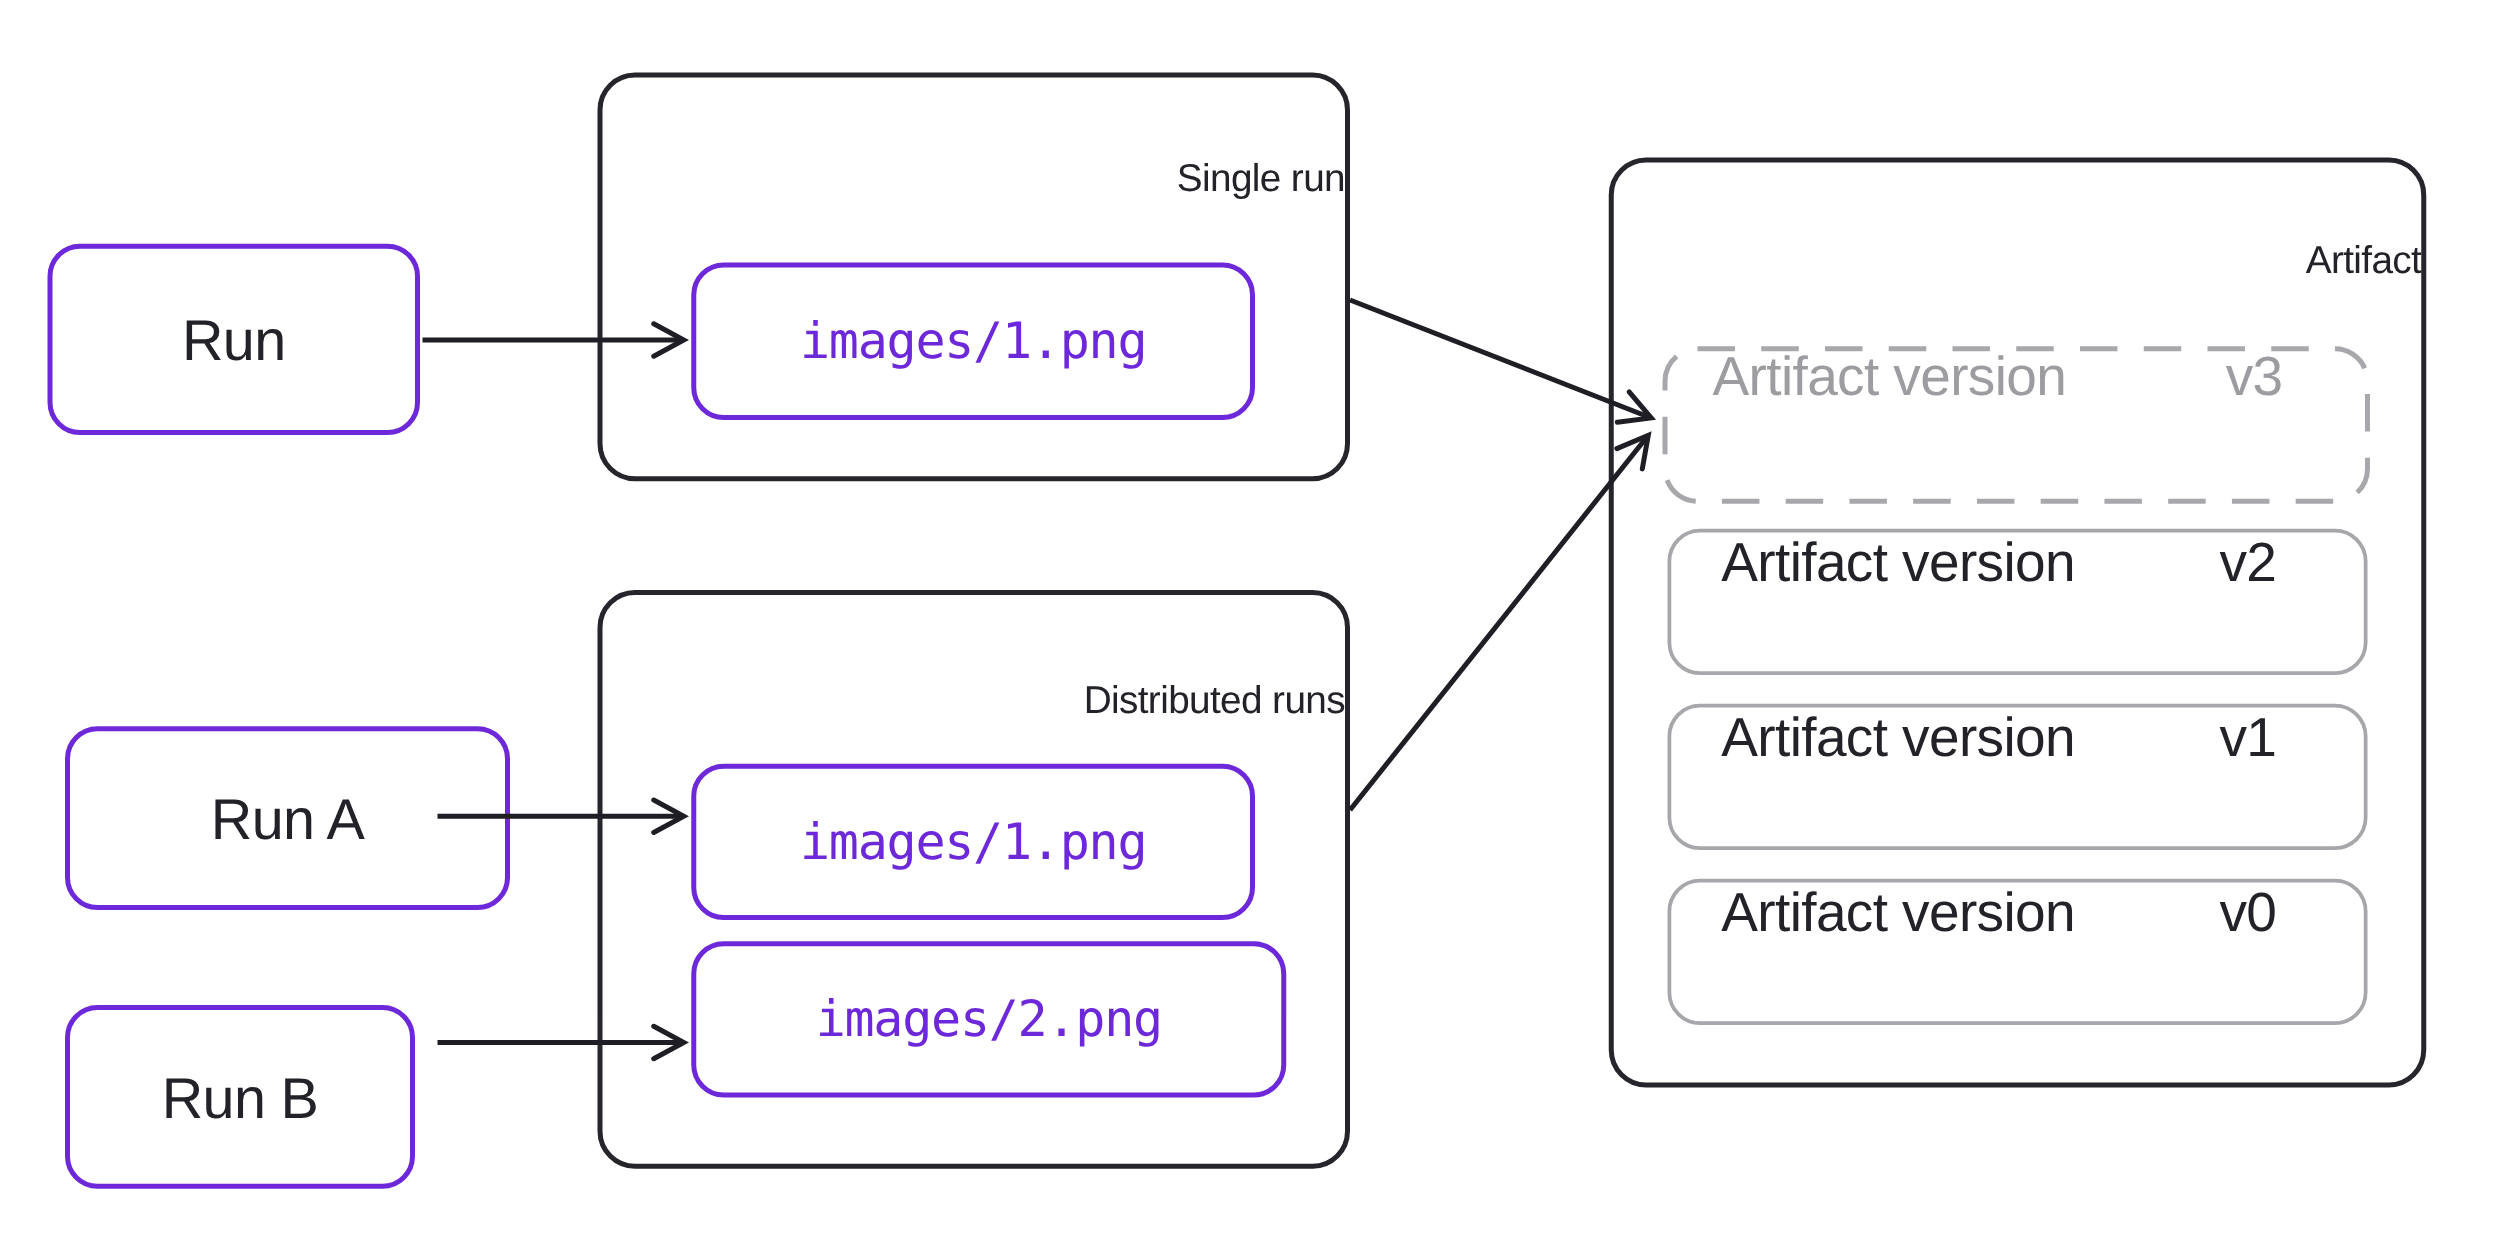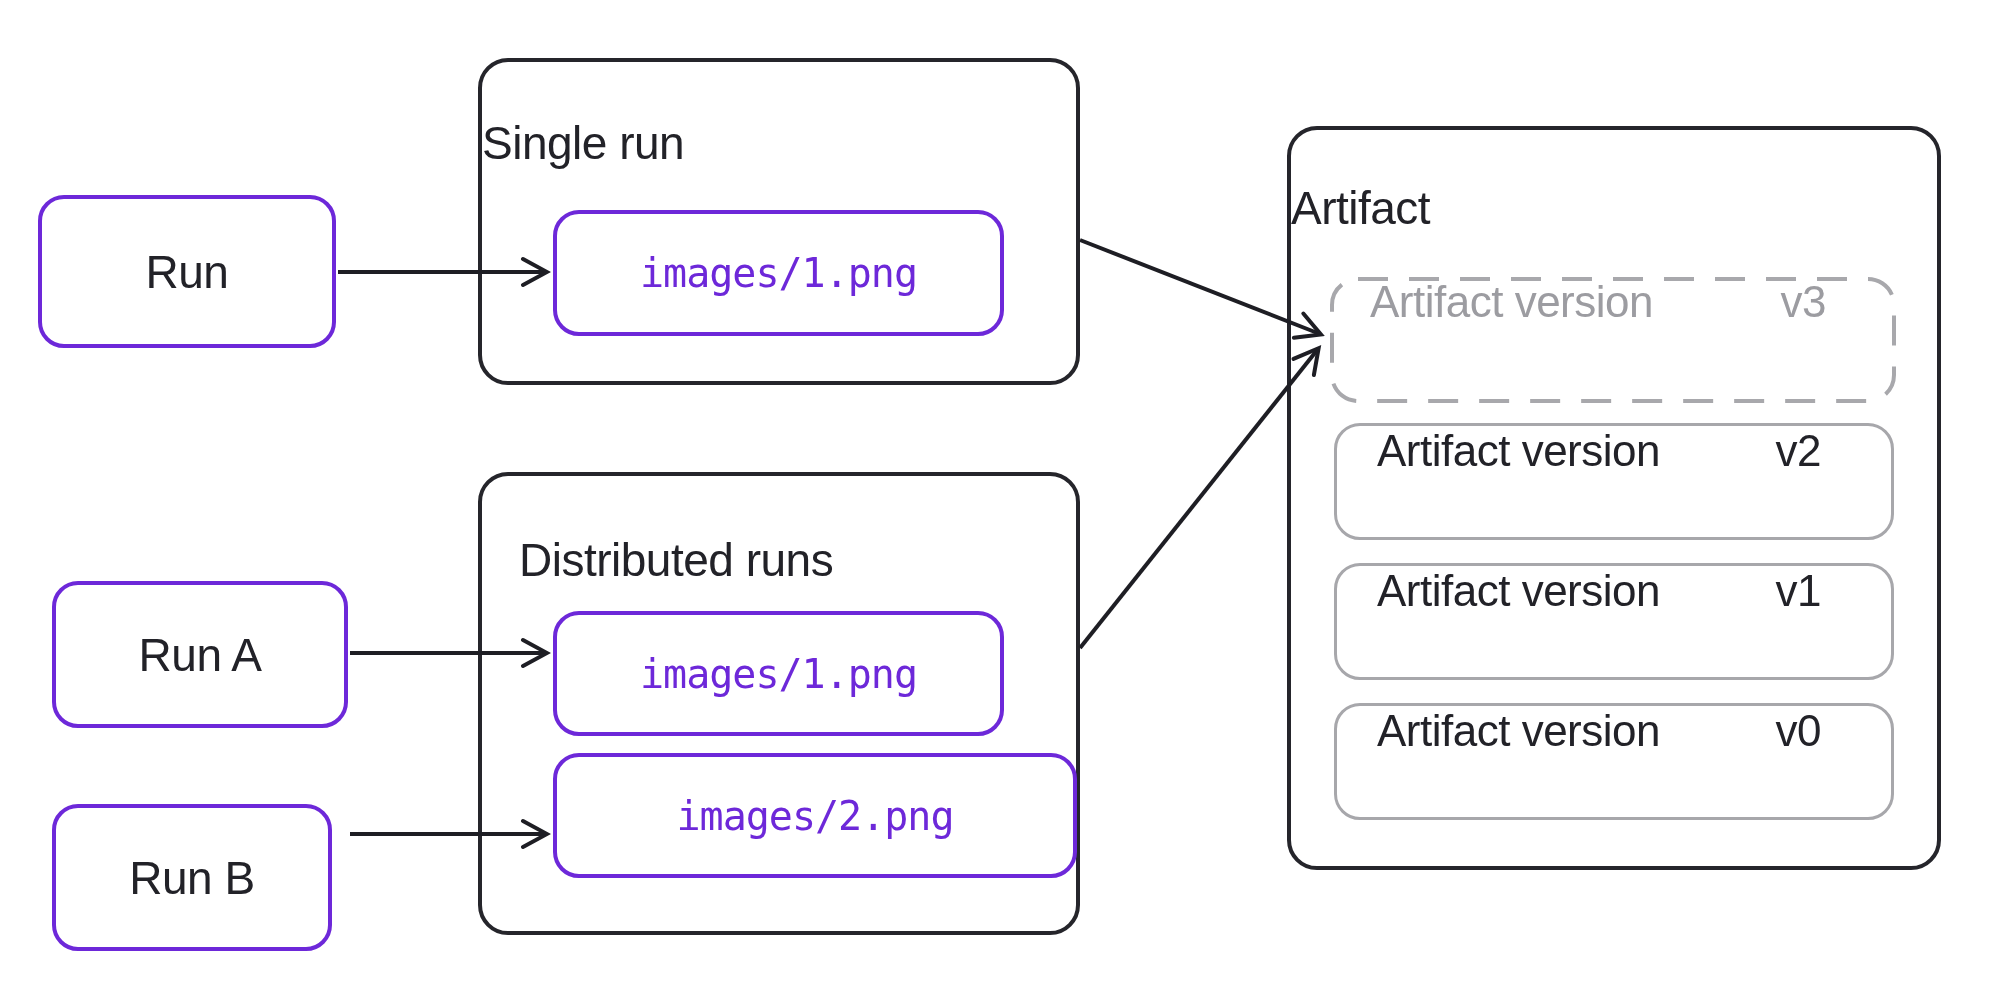--- a/index.html
+++ b/index.html
@@ -29,24 +29,24 @@
   }
   .group {
     position: absolute;
     box-sizing: border-box;
     background: #ffffff;
     border: 4px solid #25252b;
     border-radius: 30px;
   }
   .group-title {
     position: absolute;
-    left: 0;
+    left: 16px;
     right: 0;
-    text-align: left;
-    font-size: 46px;
+    text-align: right;
+    font-size: 31px;
     letter-spacing: -0.5px;
     color: #222228;
     line-height: 58px;
   }
   .run-label {
     font-size: 46px;
     letter-spacing: -0.5px;
     color: #222228;
   }
   .file-node {
@@ -86,42 +86,42 @@
 </style>
 </head>
 <body>
 
 <div class="canvas">
 
   <div class="node" style="left:38px; top:195px; width:298px; height:153px;">
     <span class="run-label">Run</span>
   </div>
 
-  <div class="node" style="left:52px; top:581px; width:296px; height:147px;">
+  <div class="node" style="left:52px; top:581px; width:356px; height:147px;">
     <span class="run-label">Run A</span>
   </div>
 
   <div class="node" style="left:52px; top:804px; width:280px; height:147px;">
     <span class="run-label">Run B</span>
   </div>
 
   <div class="group" style="left:478px; top:58px; width:602px; height:327px;">
     <div class="group-title" style="top:52px;">Single run</div>
   </div>
   <div class="node" style="left:553px; top:210px; width:451px; height:126px;">
     <span class="file-node">images/1.png</span>
   </div>
 
   <div class="group" style="left:478px; top:472px; width:602px; height:463px;">
     <div class="group-title" style="top:55px;margin-left:37px;">Distributed runs</div>
   </div>
   <div class="node" style="left:553px; top:611px; width:451px; height:125px;">
     <span class="file-node">images/1.png</span>
   </div>
-  <div class="node" style="left:553px; top:753px; width:524px; height:125px;">
+  <div class="node" style="left:553px; top:753px; width:476px; height:125px;">
     <span class="file-node">images/2.png</span>
   </div>
 
   <div class="group" style="left:1287px; top:126px; width:654px; height:744px;">
     <div class="group-title" style="top:49px;">Artifact</div>
   </div>
 
   <div class="vbox pending" style="left:1330px; top:277px; width:566px; height:126px;">
     <span>Artifact version</span>
     <span>v3</span>

